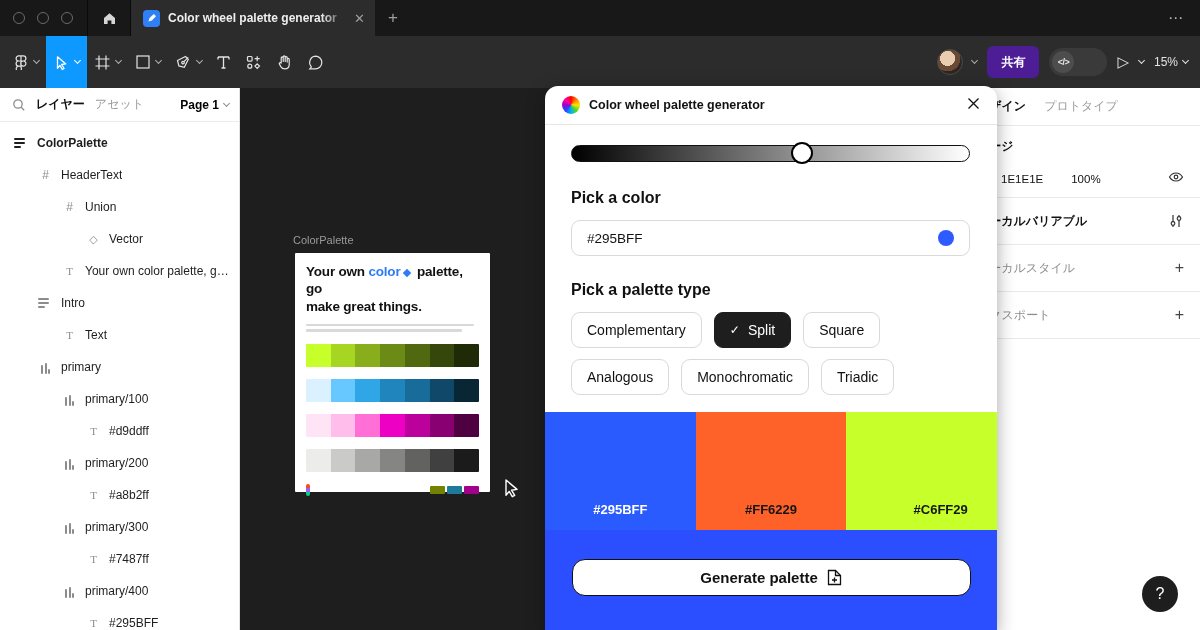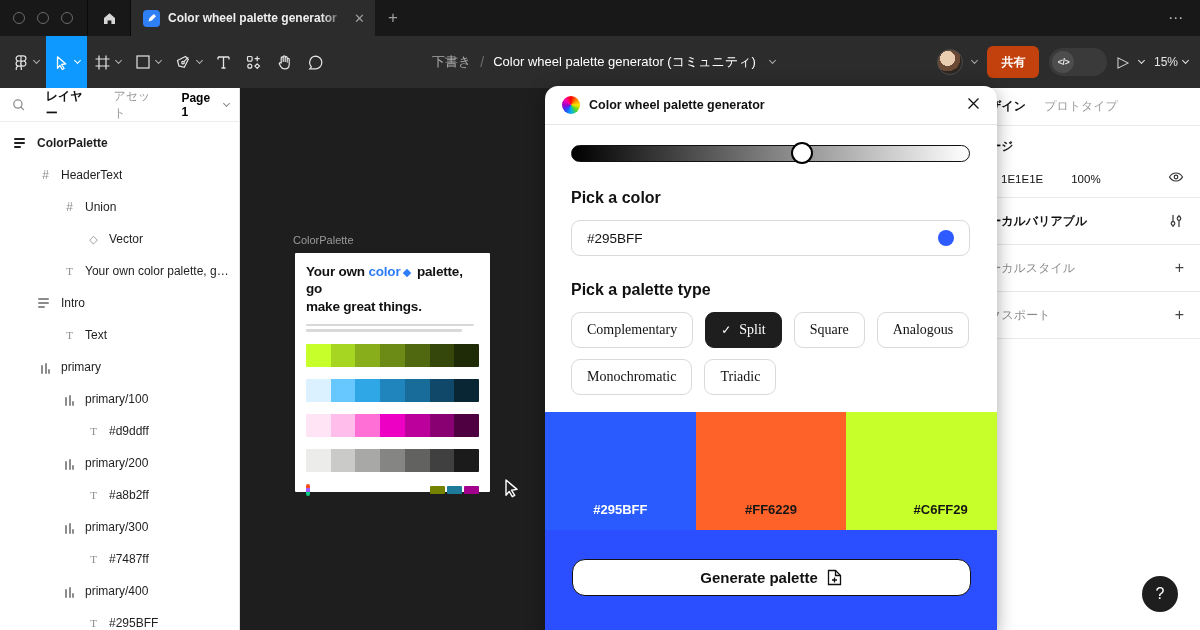--- a/index.html
+++ b/index.html
@@ -27,32 +27,32 @@
   .tool .chev { color:#b0b0b0; }
   .tool.selected { background:#0d99ff; }
   .bc { position:absolute; left:50%; top:0; transform:translateX(-49%); height:52px; display:flex; align-items:center; gap:9px; white-space:nowrap; }
   .bc-proj { color:#ababab; font-size:13px; }
   .bc-slash { color:#6d6d6d; font-size:14px; }
   .bc-file { color:#ffffff; font-size:13px; }
   .bc .chev { color:#ababab; }
   .right-ctrls { position:absolute; right:12px; top:0; height:52px; display:flex; align-items:center; gap:10px; }
   .avatar-wrap { display:flex; align-items:center; gap:4px; color:#ababab; }
   .avatar { width:26px; height:26px; border-radius:50%; background:radial-gradient(circle at 40% 35%, #e8cdb0 0 35%, #6b4a35 36% 60%, #2e2620 61% 100%); border:1px solid #4a4a4a; }
-  .share-btn { height:32px; padding:0 14px; background:#c2410c; color:#fff; font-size:12px; font-weight:600; border:none; border-radius:6px; display:flex; align-items:center; }
+  .share-btn { height:32px; padding:0 14px; background:#4c1d95; color:#fff; font-size:12px; font-weight:600; border:none; border-radius:6px; display:flex; align-items:center; }
   .devtoggle { width:58px; height:28px; border-radius:14px; background:#3a3a3a; display:flex; align-items:center; padding:3px; }
   .devknob { width:22px; height:22px; border-radius:50%; background:#4d4d4d; color:#e8e8e8; font-size:9px; font-weight:700; display:flex; align-items:center; justify-content:center; letter-spacing:-.5px; }
   .play { display:flex; align-items:center; gap:5px; color:#e4e4e4; font-size:15px; }
   .zoomctl { display:flex; align-items:center; color:#e4e4e4; font-size:12px; }
 
   
   .main { position:relative; height:542px; display:flex; }
 
   
   .left-panel { width:240px; background:#fff; border-right:1px solid #e3e3e3; display:flex; flex-direction:column; overflow:hidden; }
-  .lp-top { height:34px; display:flex; align-items:center; padding:0 10px 0 12px; border-bottom:1px solid #ececec; gap:20px; }
+  .lp-top { height:34px; display:flex; align-items:center; padding:0 10px 0 12px; border-bottom:1px solid #ececec; gap:10px; }
   .lp-tab-active { font-size:12px; font-weight:700; color:#111; }
   .lp-tab { font-size:12px; color:#9a9a9a; }
   .page-sel { margin-left:auto; font-size:12px; font-weight:600; color:#000000; display:flex; align-items:center; }
   .page-sel .chev { color:#8c8c8c; }
   .layers { flex:1; overflow:hidden; padding-top:5px; }
   .layer-row { height:32px; display:flex; align-items:center; font-size:12px; color:#1e1e1e; }
   .layer-row.bold { font-weight:700; }
   .layer-row .lbl { margin-left:8px; white-space:nowrap; overflow:hidden; text-overflow:ellipsis; }
   .lvl1 { padding-left:14px; } .lvl2 { padding-left:38px; } .lvl3 { padding-left:62px; } .lvl4 { padding-left:86px; }
   .ic { width:15px; height:14px; display:inline-flex; align-items:center; justify-content:center; color:#8c8c8c; font-size:11px; flex:none; }
@@ -112,21 +112,21 @@
   .pl-close { margin-left:auto; color:#111; }
   .pl-body { padding:17px 27px 0 26px; flex:none; }
   .slider { position:relative; height:22px; }
   .slider-track { position:absolute; left:0; right:0; top:3px; height:17px; border-radius:9px; background:linear-gradient(to right,#000,#fff); border:1px solid #111; }
   .slider-handle { position:absolute; top:0; width:22px; height:22px; border-radius:50%; background:#fff; border:2.5px solid #000; transform:translateX(-11px); }
   .pl-h3 { font-size:16px; font-weight:700; color:#111; margin-top:25px; }
   .pl-input { margin-top:13px; height:36px; border:1px solid #d9d9d9; border-radius:9px; display:flex; align-items:center; padding:0 15px; }
   .pl-input input { border:none; outline:none; font-size:13.5px; color:#111; flex:1; font-family:inherit; background:transparent; }
   .pl-dot { width:16px; height:16px; border-radius:50%; background:#2e5bff; flex:none; }
   .pl-types { margin-top:13px; display:flex; flex-wrap:wrap; gap:11px 12px; }
-  .pl-type { height:36px; padding:0 15px; border:1px solid #d9d9d9; border-radius:9px; background:#fff; font-size:14px; color:#111; display:flex; align-items:center; font-family:Liberation Serif, serif; }
+  .pl-type { height:36px; padding:0 15px; border:1px solid #d9d9d9; border-radius:9px; background:#fff; font-size:14px; color:#111; display:flex; align-items:center; font-family:Liberation Sans, sans-serif; }
   .pl-type.selected { background:#1e1e1e; color:#fff; border-color:#1e1e1e; }
   .pl-type .check { margin-right:8px; font-size:12px; }
   .pl-swatches { margin-top:17px; display:flex; height:118px; flex:none; }
   .pl-swatch { flex:1; position:relative; }
   .pl-swatch span { position:absolute; bottom:13px; left:0; right:0; text-align:center; font-size:13px; font-weight:600; }
   .pl-band { flex:1; background:#2b4eff; display:flex; justify-content:center; }
   .gen-btn { margin-top:29px; width:399px; height:37px; background:#fff; border:1px solid #111; border-radius:13px; font-size:15px; font-weight:600; color:#111; display:flex; align-items:center; justify-content:center; gap:9px; font-family:inherit; }
 </style>
 </head>
 <body>
@@ -210,26 +210,20 @@
           <path d="M5.2 8.8V3.9a1 1 0 0 1 2 0v3.6V2.9a1 1 0 0 1 2 0v4.6V3.7a1 1 0 0 1 2 0v4.4-2.8a1 1 0 0 1 2 0v5.2c0 2.6-1.8 4.4-4.4 4.4-2 0-3.1-.8-4-2.3L3.4 10c-.5-.8.8-1.9 1.8-.9z"></path>
         </svg>
     </div>
     <div class="tool">
       <svg width="17" height="17" viewBox="0 0 17 17" fill="none" stroke="#e4e4e4" stroke-width="1.2">
           <path d="M8.5 2.2a6.3 6.3 0 0 1 0 12.6H2.8l1.6-2A6.3 6.3 0 0 1 8.5 2.2z"></path>
         </svg>
     </div>
   </div>
 
-  <div class="bc">
-    <span class="bc-proj">下書き</span>
-    <span class="bc-slash">/</span>
-    <span class="bc-file">Color wheel palette generator (コミュニティ)</span>
-    <span class="chev"></span>
-  </div>
 
   <div class="right-ctrls">
     <div class="avatar-wrap">
       <div class="avatar"></div>
       <span class="chev"></span>
     </div>
     <button class="share-btn">共有</button>
     <div class="devtoggle">
       <div class="devknob">&lt;/&gt;</div>
     </div>

